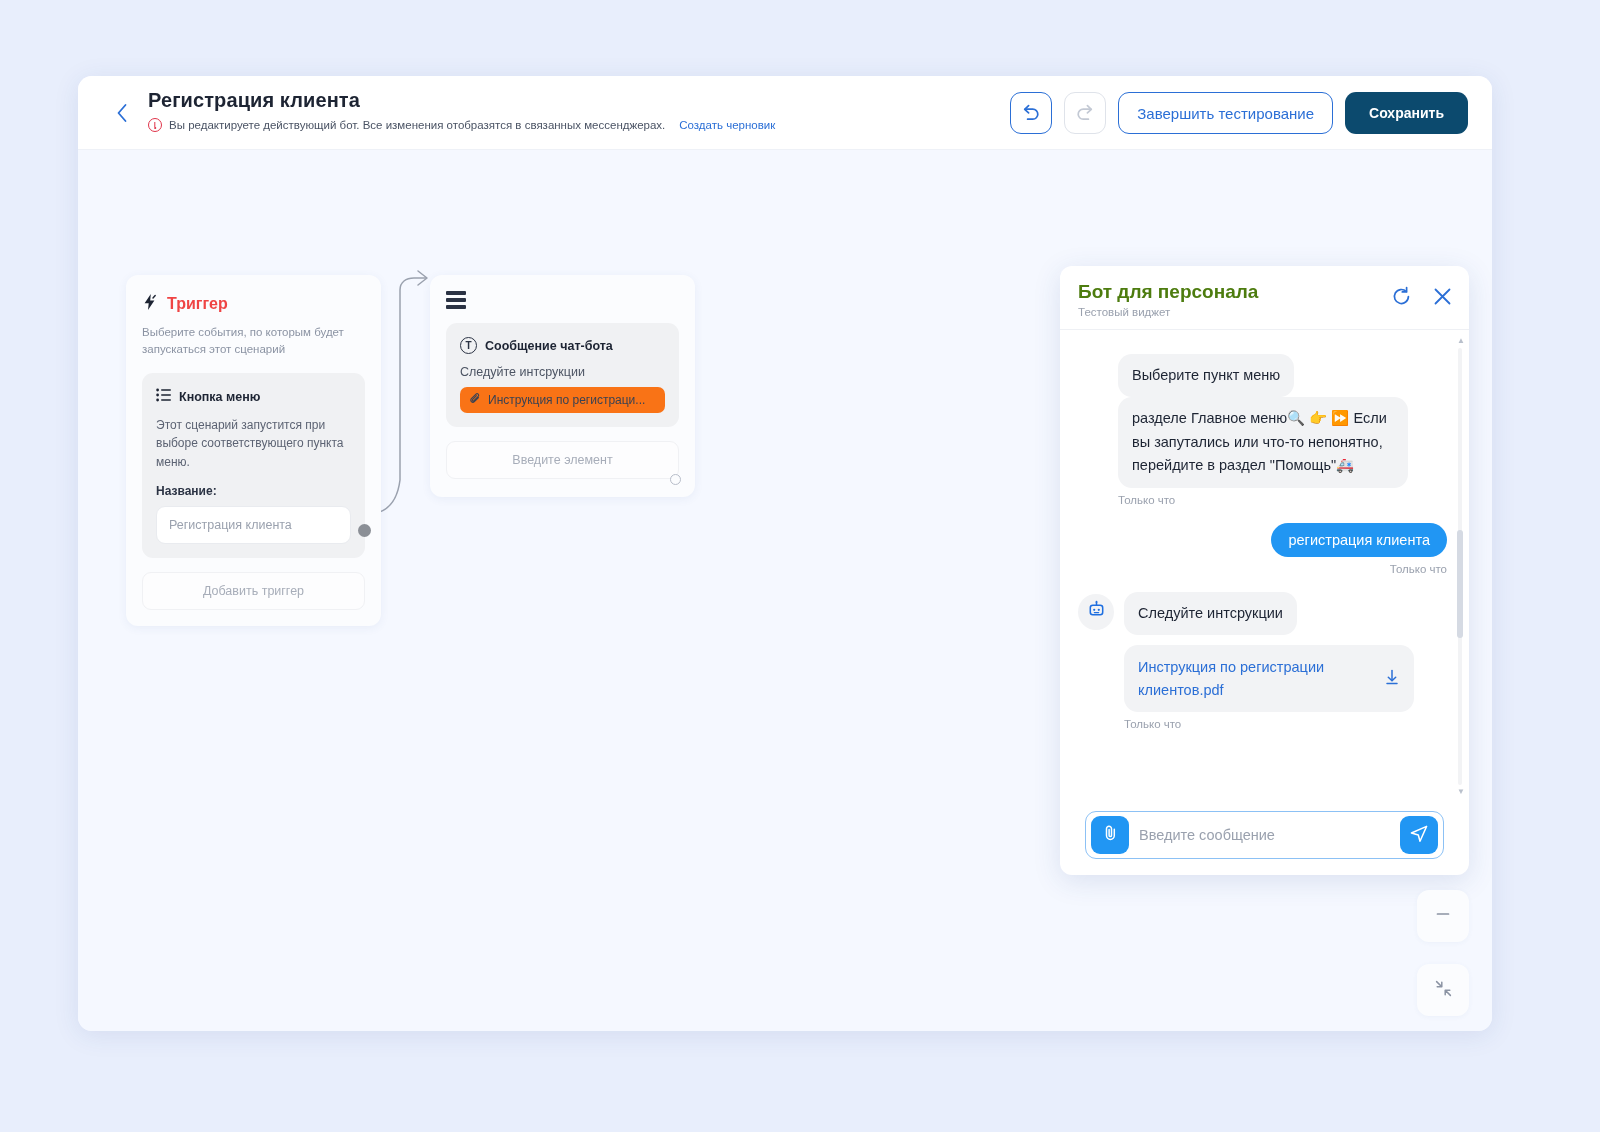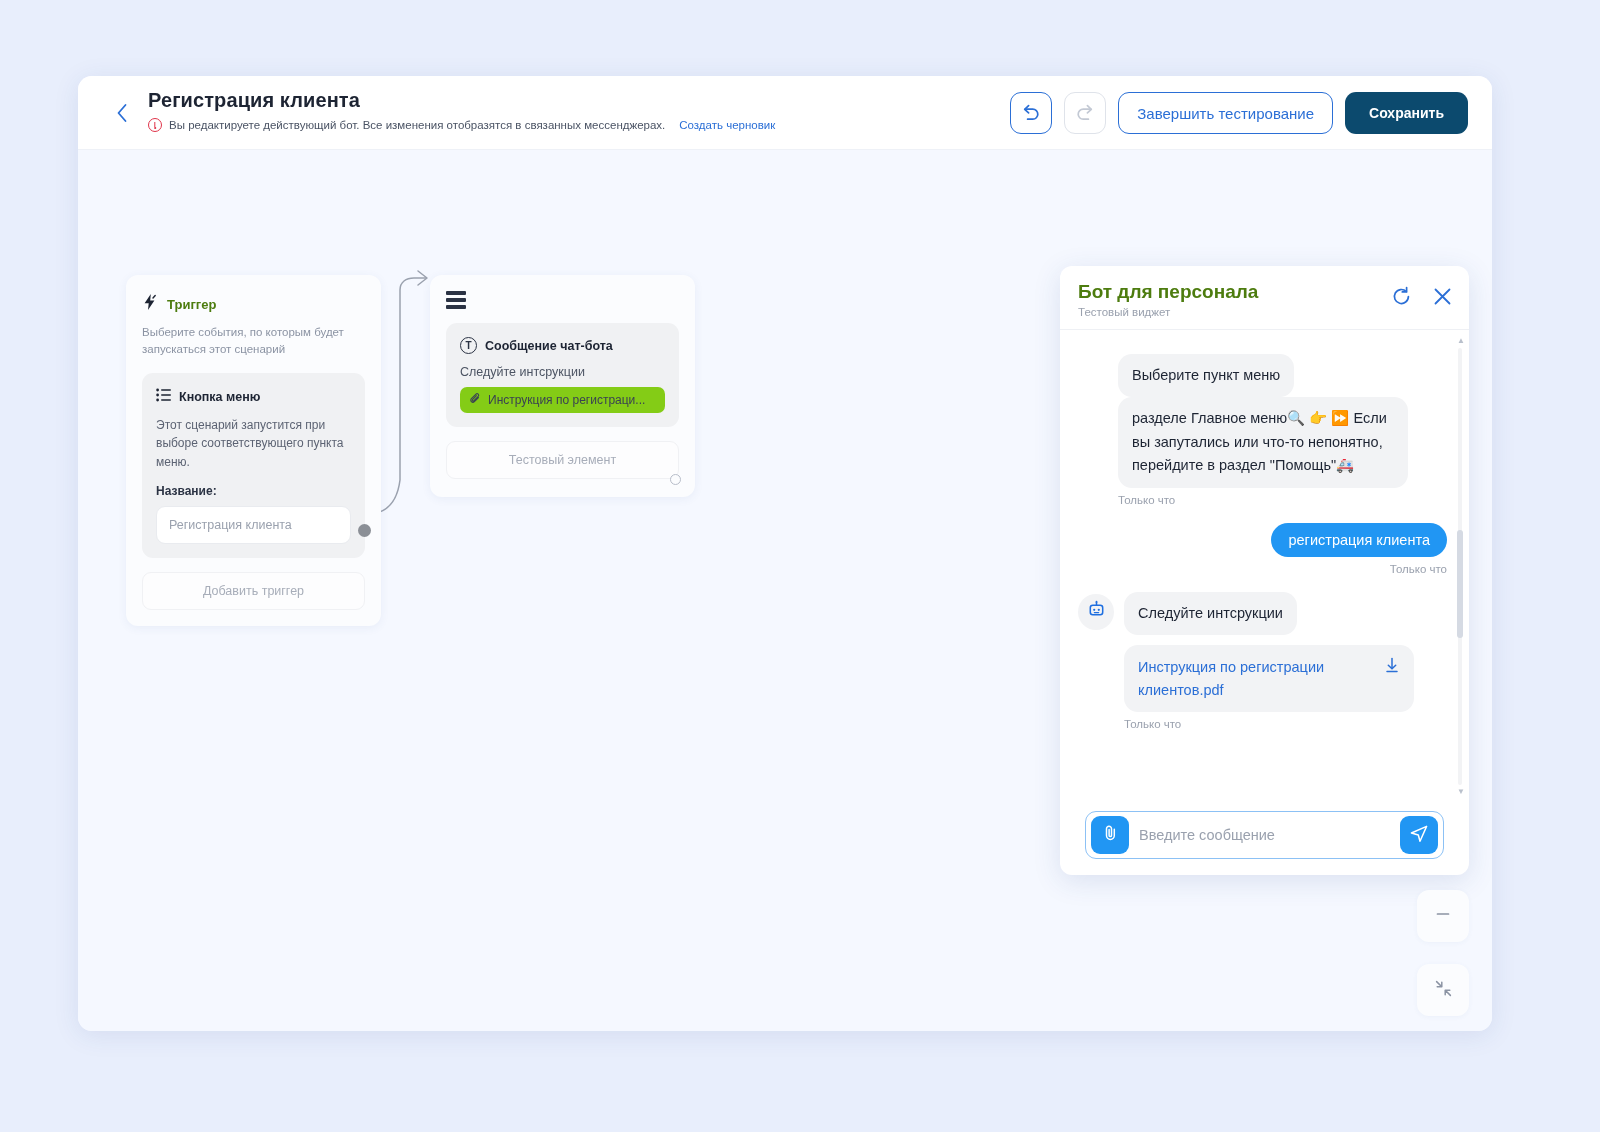--- a/index.html
+++ b/index.html
@@ -108,21 +108,21 @@
   
   .node-trigger {
     position: absolute; left: 48px; top: 125px;
     width: 255px;
     background: #fbfcfe;
     border-radius: 12px;
     box-shadow: 0 2px 10px rgba(60,90,150,.07);
     padding: 18px 16px 16px;
   }
   .node-head { display: flex; align-items: center; gap: 9px; }
-  .node-head-label { font-size: 13px; font-weight: 700; color: #4d7c0f; }
+  .node-head-label { font-size: 16px; font-weight: 700; color: #ef4444; }
   .node-desc { font-size: 11.5px; color: #8b93a3; line-height: 1.5; margin-top: 9px; }
 
   .inner-card {
     margin-top: 14px;
     background: #f0f1f3;
     border-radius: 11px;
     padding: 15px 14px 14px;
     position: relative;
   }
   .inner-head { display: flex; align-items: center; gap: 8px; }
@@ -178,21 +178,21 @@
   .circle-t {
     width: 17px; height: 17px; border-radius: 50%;
     border: 1.4px solid #2b3344;
     display: flex; align-items: center; justify-content: center;
     font-size: 10px; font-weight: 700; color: #2b3344;
     flex: 0 0 auto;
   }
   .msg-body { font-size: 12.5px; color: #4c5463; margin-top: 11px; }
   .attach-chip {
     margin-top: 8px;
-    background: #84cc16;
+    background: #f97316;
     border-radius: 7px;
     padding: 5px 9px;
     display: flex; align-items: center; gap: 7px;
     font-size: 12px; color: #3a4252;
     max-width: 100%;
     white-space: nowrap; overflow: hidden;
     cursor: pointer;
   }
   .out-port {
     position: absolute;
@@ -259,21 +259,21 @@
   .avatar {
     width: 36px; height: 36px; border-radius: 50%;
     background: #f2f3f5;
     display: flex; align-items: center; justify-content: center;
     flex: 0 0 auto; margin-top: 2px;
   }
   .file-bubble {
     background: #f2f3f5;
     border-radius: 14px;
     padding: 11px 14px;
-    display: flex; gap: 12px;
+    display: flex; align-items: center; gap: 12px;
     max-width: 290px;
     cursor: pointer;
   }
   .file-name { font-size: 14.5px; color: #2b6fd6; line-height: 1.55; }
   .chat-scrollbar {
     position: absolute; right: 6px; top: 8px;
     width: 6px; bottom: 8px;
   }
   .sb-arrow { color: #b9c0cc; font-size: 8px; text-align: center; line-height: 6px; }
   .sb-track { position: absolute; top: 10px; bottom: 10px; left: 1px; width: 4px; background: #f2f3f5; border-radius: 3px; }
@@ -423,21 +423,21 @@
         <div class="attach-chip">
           <span>
             <svg width="12" height="13" viewBox="0 0 12 13" fill="none">
                 <path d="M9.5 5.6 5.4 9.7a2.1 2.1 0 1 1-3-3l4.6-4.6a1.5 1.5 0 0 1 2.2 2.2L4.7 8.8a.8.8 0 0 1-1.2-1.2l3.9-3.9" stroke="#3a4252" stroke-width="1.1" stroke-linecap="round" stroke-linejoin="round"></path>
               </svg>
           </span>
           <span>Инструкция по регистраци...</span>
         </div>
       </div>
 
-      <div class="ghost-btn">Тестовый элемент</div>
+      <div class="ghost-btn">Введите элемент</div>
       <div class="out-port"></div>
     </div>
 
     <div class="chat-widget">
       <div class="chat-head">
         <div class="chat-title">Бот для персонала</div>
         <div class="chat-sub">Тестовый виджет</div>
         <div class="chat-head-actions">
           <span>
             <svg width="21" height="21" viewBox="0 0 21 21" fill="none">

